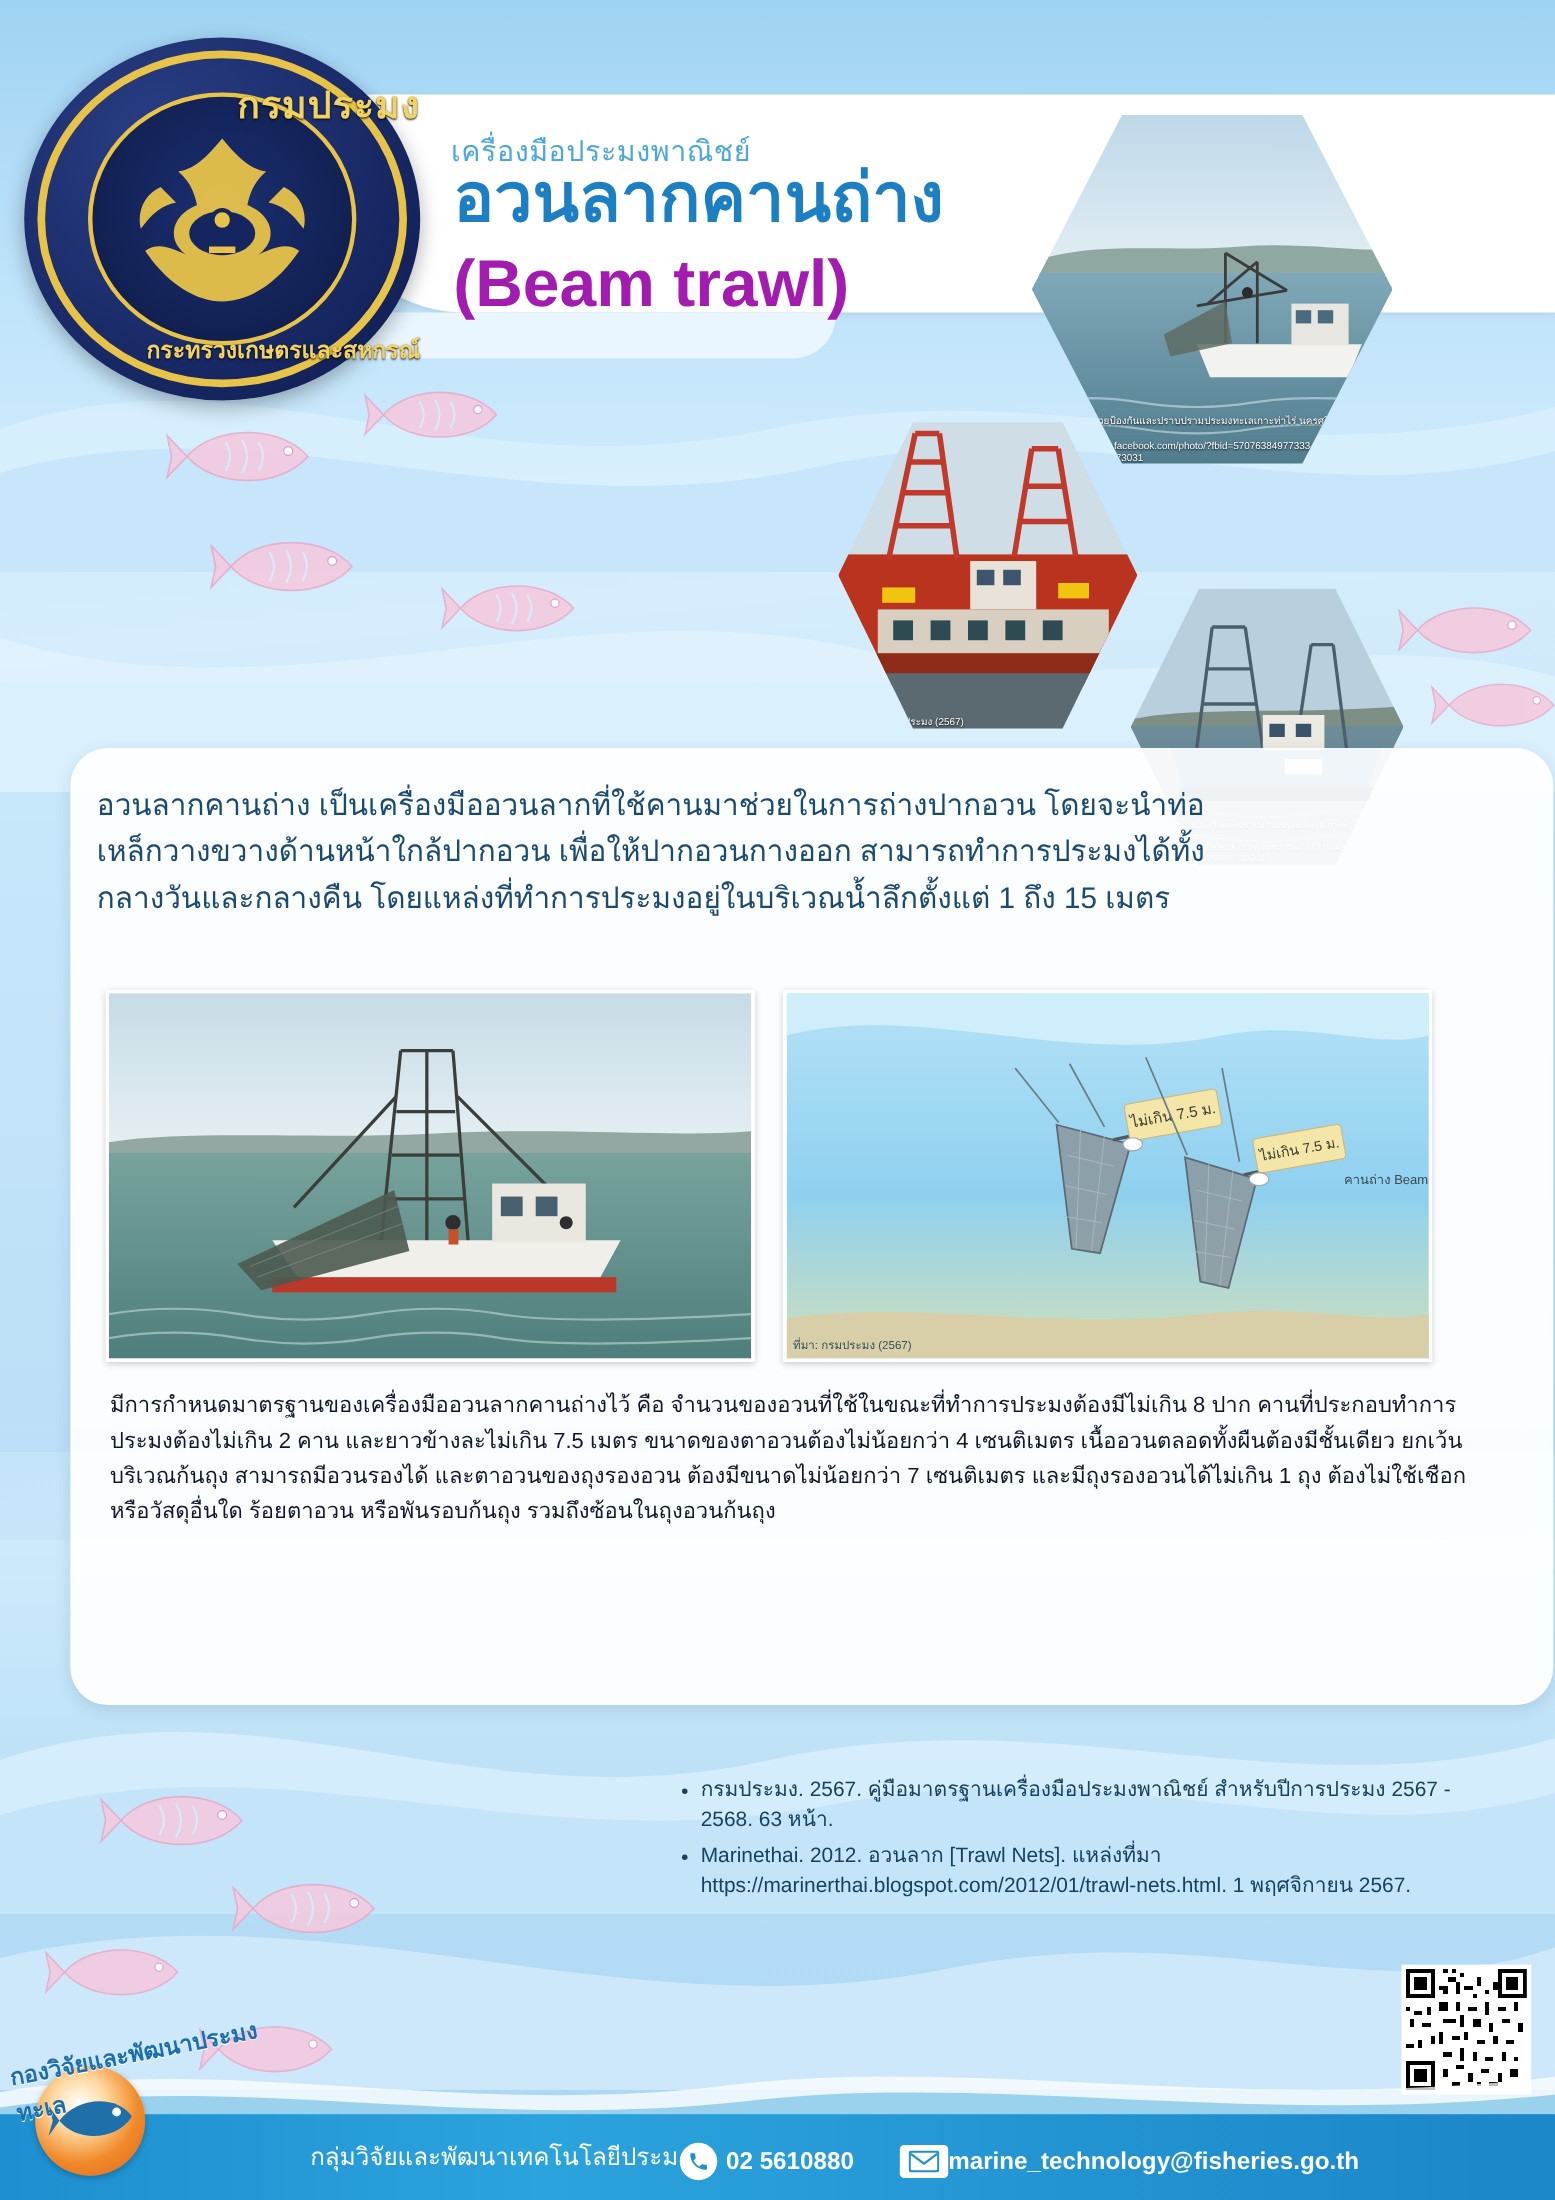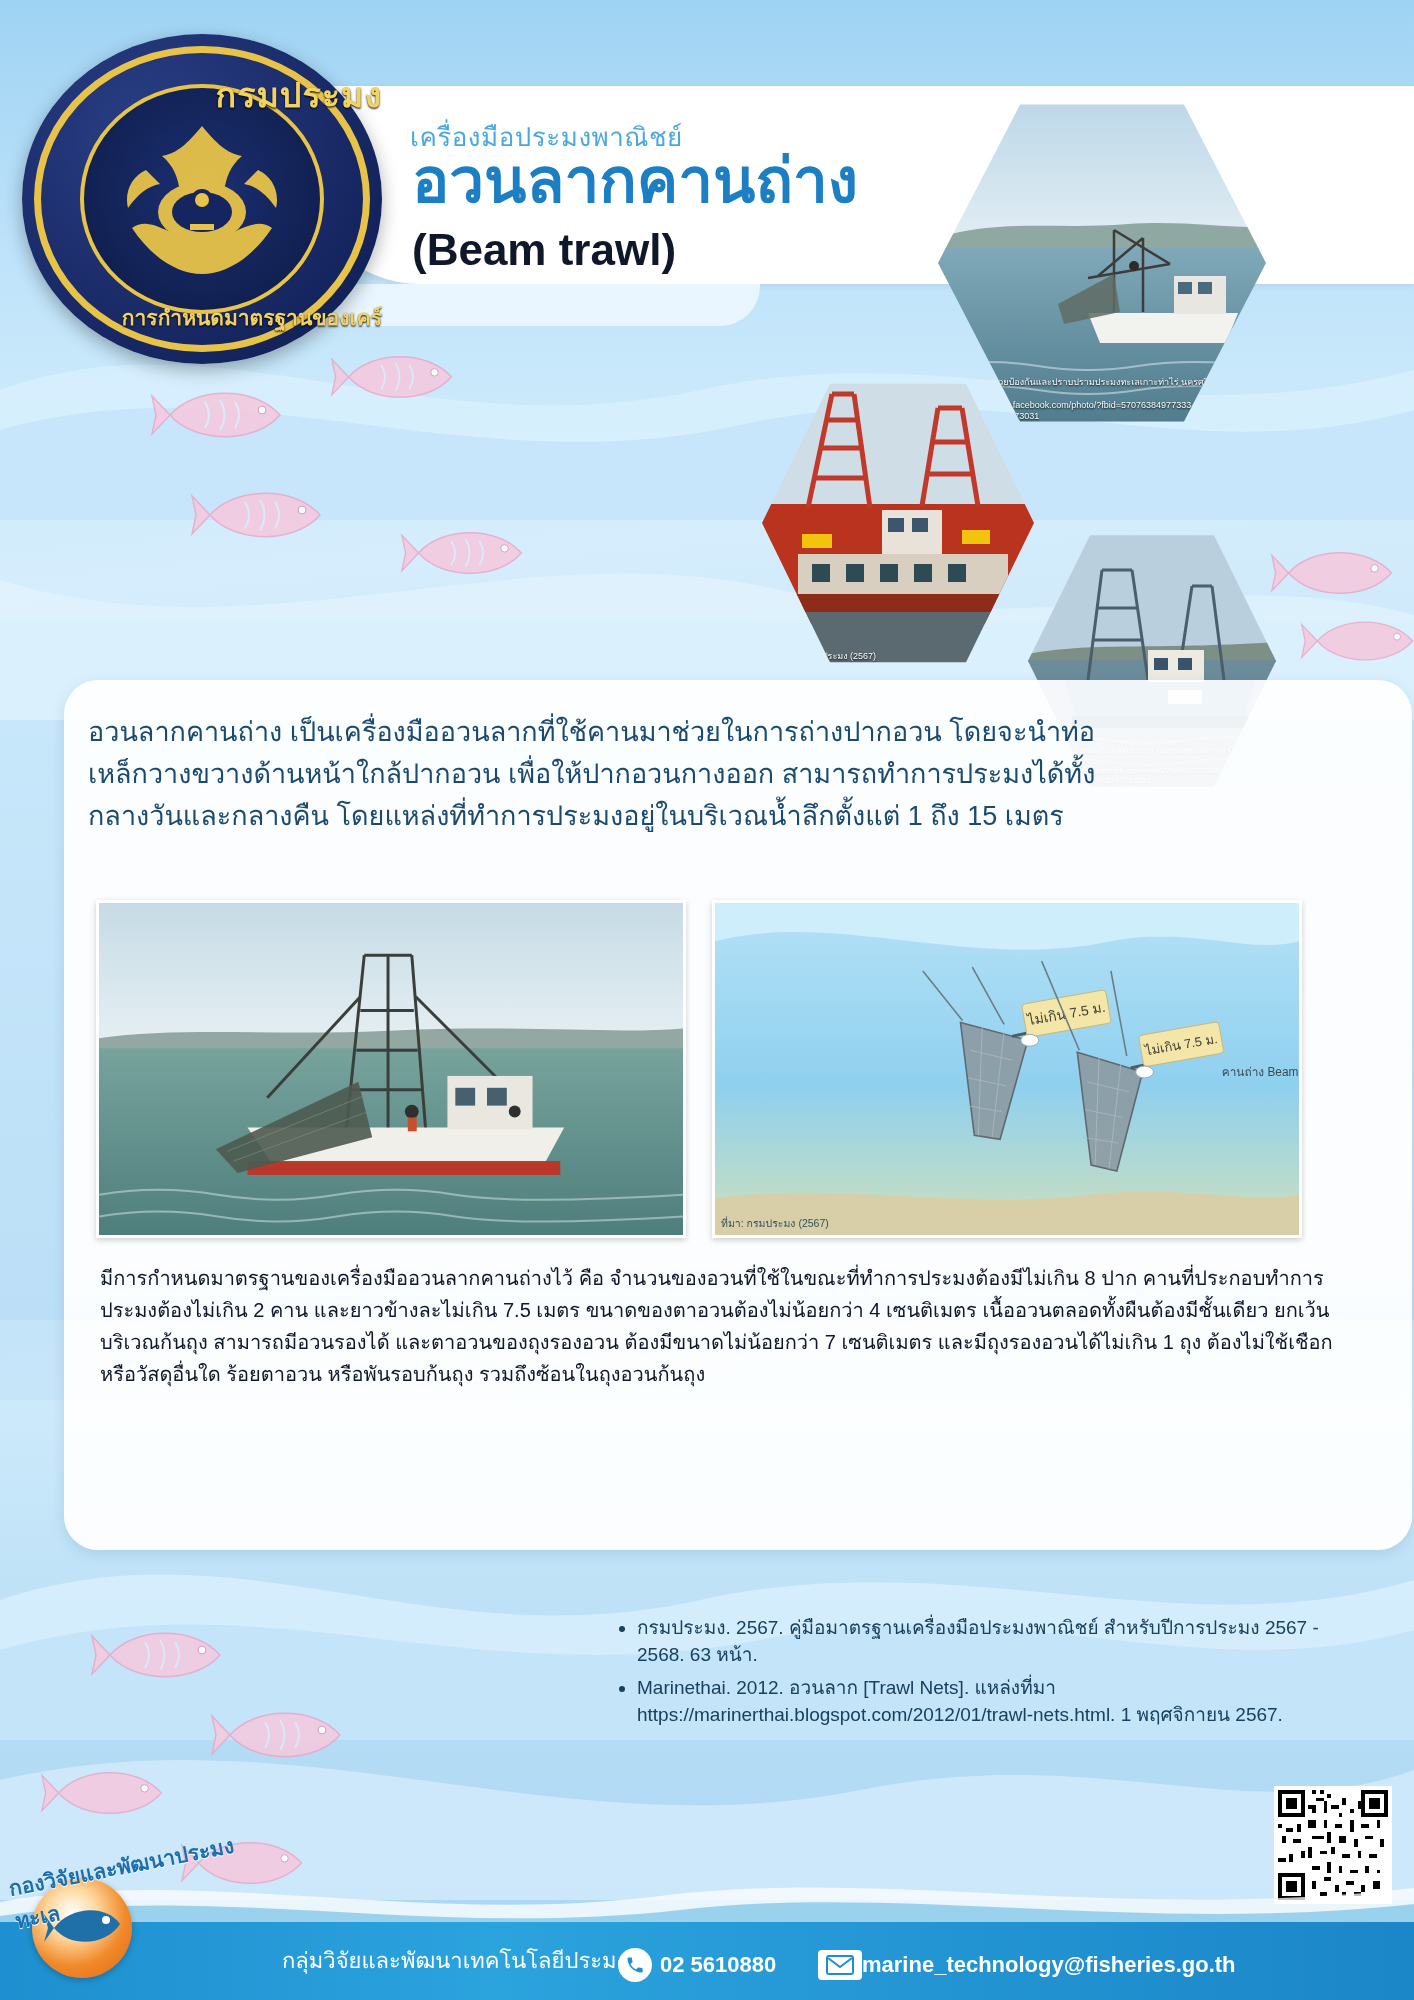--- a/index.html
+++ b/index.html
@@ -41,21 +41,21 @@
   }
   .kicker {
     position:absolute; left:410px; top:116px; font-size:26px; color:#4aa8dd;
     letter-spacing:.5px;
   }
   .title-th {
     position:absolute; left:412px; top:150px; font-size:62px; color:#1c7fc4;
     font-weight:bold; line-height:1;
   }
   .title-en {
-    position:absolute; left:412px; top:228px; font-size:44px; color:#0f172a;
+    position:absolute; left:412px; top:228px; font-size:60px; color:#a21caf;
     font-weight:bold; line-height:1;
   }
 
   
   .logo {
     position:absolute; left:22px; top:34px; width:360px; height:330px;
   }
   .logo .ring-outer{
     position:absolute; left:0; top:0; width:360px; height:330px; border-radius:50%;
     background:radial-gradient(circle at 35% 30%, #2a3f86 0%, #15255f 70%, #0d1940 100%);
@@ -358,21 +358,21 @@
         <ellipse cx="100" cy="104" rx="30" ry="20"></ellipse>
         <circle cx="100" cy="92" r="11"></circle>
       </g>
       <g fill="#e8c34a">
         <circle cx="100" cy="92" r="7"></circle>
         <path d="M88,116 h24 v6 h-24 z"></path>
       </g>
     </svg>
   </div>
   <div class="txt-top">กรมประมง</div>
-  <div class="txt-bottom">การกำหนดมาตรฐานของเคร์</div>
+  <div class="txt-bottom">กระทรวงเกษตรและสหกรณ์</div>
 </div>
 
 <div class="hex hex1">
   <div class="ph">
     <svg width="100%" height="100%" viewBox="0 0 328 330" preserveAspectRatio="xMidYMid slice">
       <defs>
         <linearGradient id="sky1" x1="0" y1="0" x2="0" y2="1">
           <stop offset="0%" stop-color="#bcd7e8"></stop>
             <stop offset="100%" stop-color="#e3eef4"></stop>
         </linearGradient>

